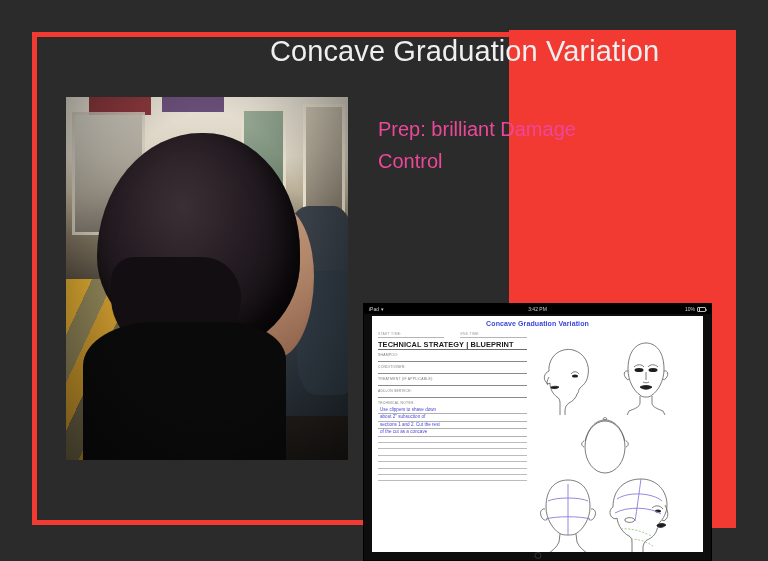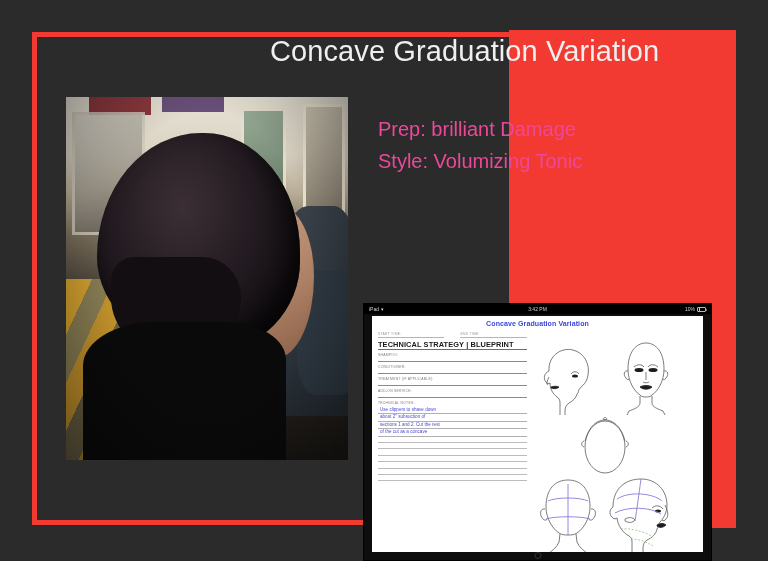--- a/index.html
+++ b/index.html
@@ -185,21 +185,21 @@
 
   <div class="red-block"></div>
 
   <div class="frame-border"></div>
   <div class="frame-border-top"></div>
 
   <div class="slide-title">Concave Graduation Variation</div>
 
   <div class="product-text">
     <div>Prep: brilliant Damage</div>
-    <div>Style: Volumizing Tonic</div>
+    <div>Control</div>
   </div>
 
   <div class="photo">
     <div class="ph-bg"></div>
     <div class="ph-red-sign"></div>
     <div class="ph-purple-sign"></div>
     <div class="ph-mirror1"></div>
     <div class="ph-mirror2"></div>
     <div class="ph-mirror3"></div>
     <div class="ph-floor"></div>

